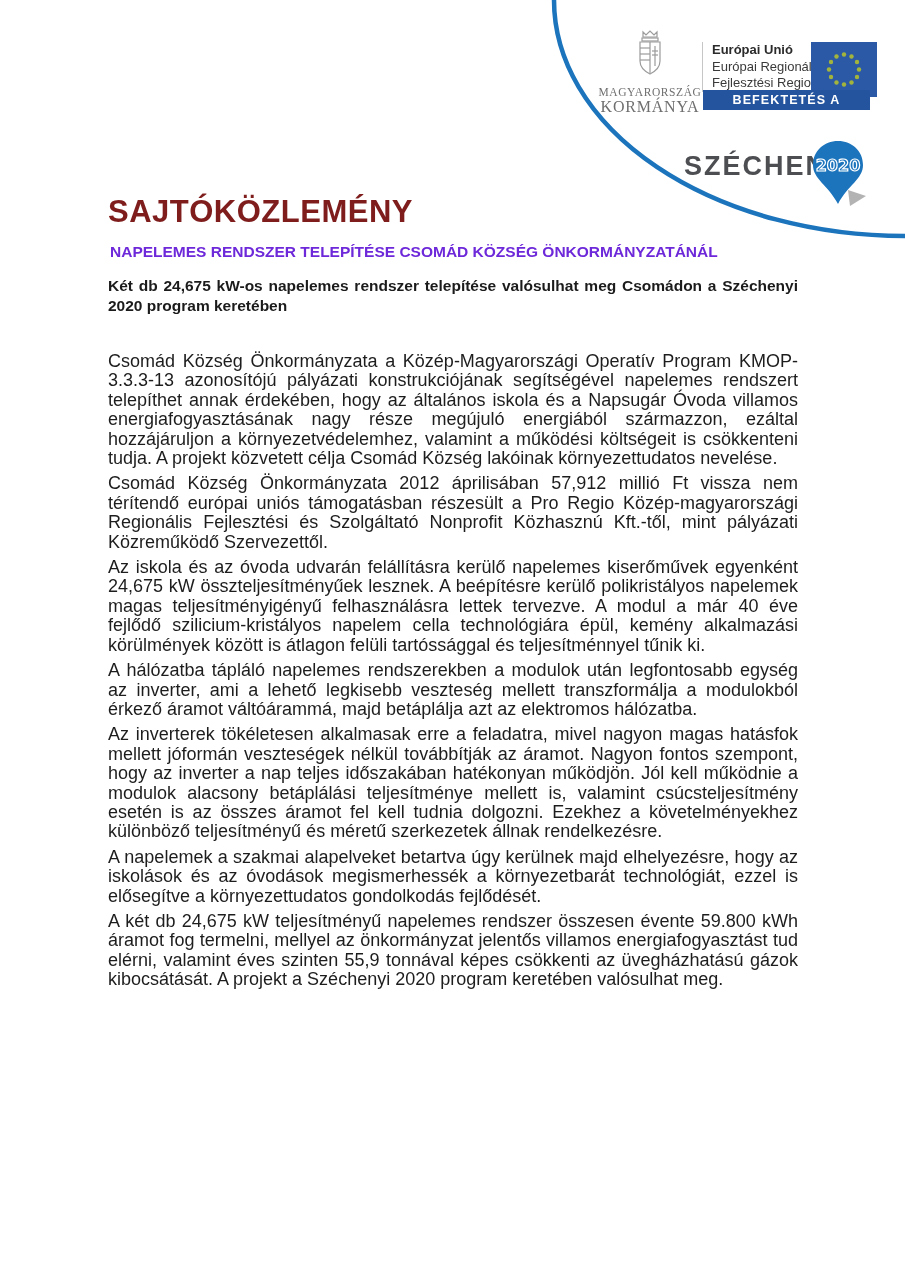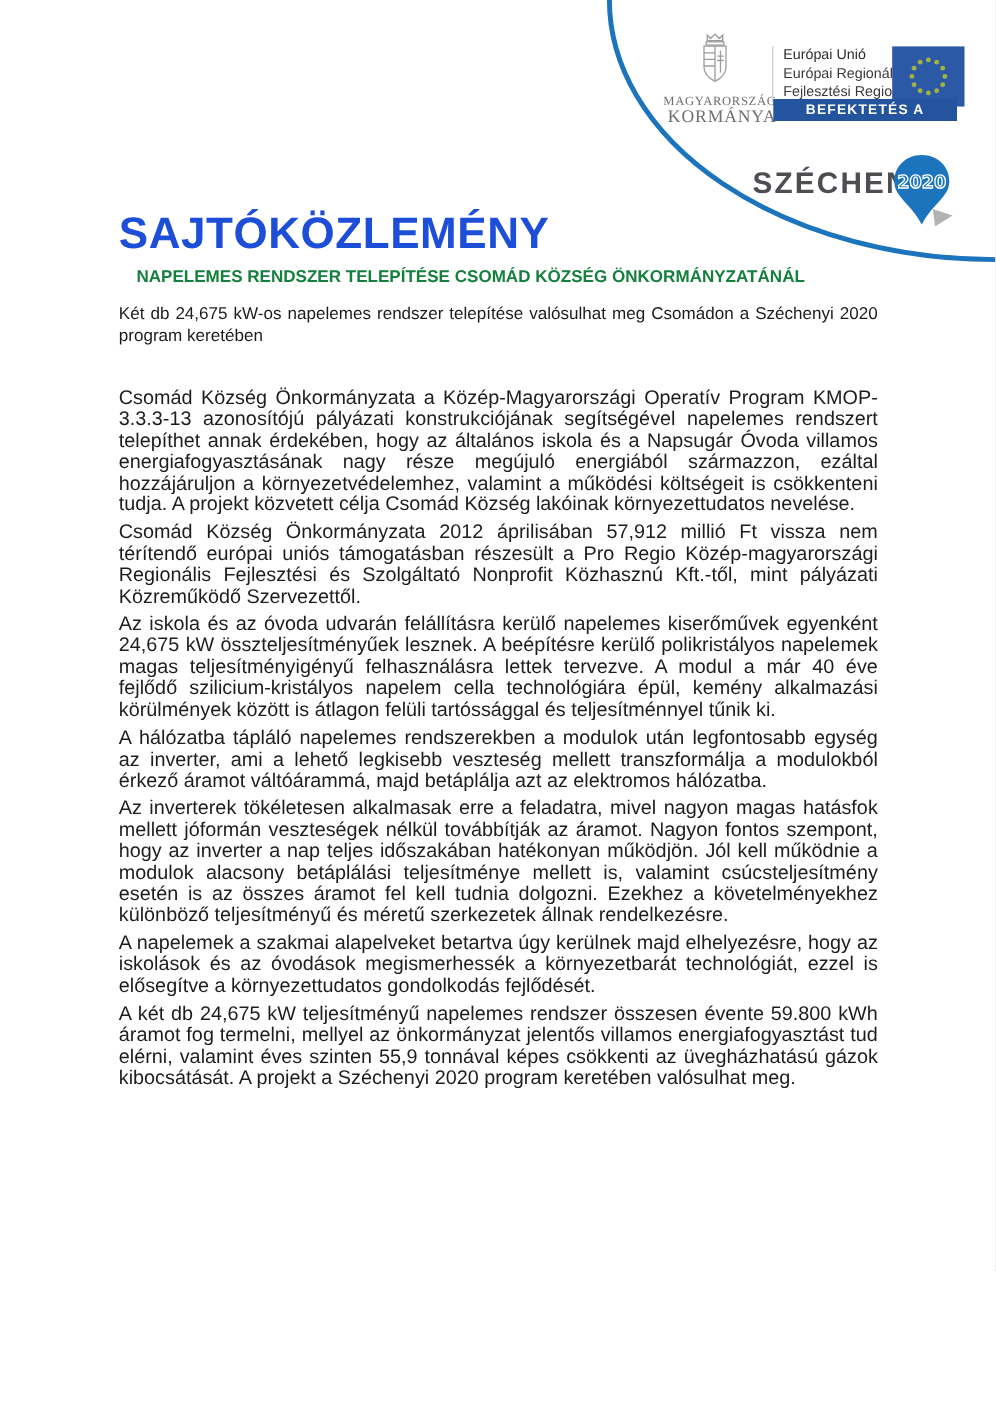--- a/index.html
+++ b/index.html
@@ -13,42 +13,42 @@
     font-family: "Liberation Sans", sans-serif;
     color: #1f1f1f;
   }
 
   
   .arc { position: absolute; top: 0; left: 0; }
 
   
   .gov-logo {
     position: absolute; left: 594px; top: 28px; width: 112px;
-    text-align: right;
+    text-align: center;
   }
   .gov-coa { display: block; margin: 0 auto 4px auto; }
   .gov-line1 {
     font-family: "Liberation Serif", serif;
     font-size: 11.5px; letter-spacing: 0.6px; color: #6f6f6f;
   }
   .gov-line2 {
     font-family: "Liberation Serif", serif;
     font-size: 16px; letter-spacing: 0.8px; color: #6f6f6f;
   }
 
   
   .eu-divider {
     position: absolute; left: 702px; top: 42px; height: 50px;
     border-left: 1.5px solid #c6c6c6;
   }
   .eu-text {
     position: absolute; left: 712px; top: 42px;
     font-size: 13px; line-height: 16.5px; color: #3a3a3a;
   }
-  .eu-text .eu-title { font-weight: normal; color: #2b2b2b; }
+  .eu-text .eu-title { font-weight: bold; color: #2b2b2b; }
   .eu-flag { position: absolute; left: 811px; top: 42px; }
 
   .banner {
     position: absolute; left: 703px; top: 90px; width: 167px; height: 20px;
     background: #24549E; color: #ffffff;
     font-size: 12.5px; font-weight: bold; letter-spacing: 1.1px;
     text-align: center; line-height: 21px;
   }
 
   
@@ -59,29 +59,29 @@
   }
   .szechenyi-pin { position: absolute; left: 810px; top: 140px; }
 
   
   .content {
     position: absolute; left: 108px; top: 194px; width: 690px;
   }
   .date { font-size: 15px; line-height: 19px; margin: 0 0 11px 0; color: #222; }
   .org  { font-size: 15px; line-height: 19px; font-weight: bold; margin: 0 0 36px 0; color: #1b1b1b; }
   .title {
-    font-size: 40px; font-weight: bold; color: #1d4ed8;
+    font-size: 31px; font-weight: bold; color: #7f1d1d;
     margin: 0 0 12px 0; line-height: 36px; letter-spacing: 0.5px;
   }
   .subtitle {
-    font-size: 15.5px; font-weight: bold; margin: 0 0 14px 16px; line-height: 20px;
-    color: #15803d;
+    font-size: 15.5px; font-weight: bold; margin: 0 0 14px 2px; line-height: 20px;
+    color: #6d28d9;
   }
   .lead {
-    font-size: 15.5px; font-weight: normal; margin: 0 0 36px 0; line-height: 20px;
+    font-size: 15.5px; font-weight: bold; margin: 0 0 36px 0; line-height: 20px;
     text-align: justify; color: #1b1b1b;
   }
   .body-par {
     font-size: 18px; line-height: 19.4px; margin: 0 0 6px 0;
     text-align: justify; color: #1d1d1d;
   }
 </style>
 </head>
 <body>
 

